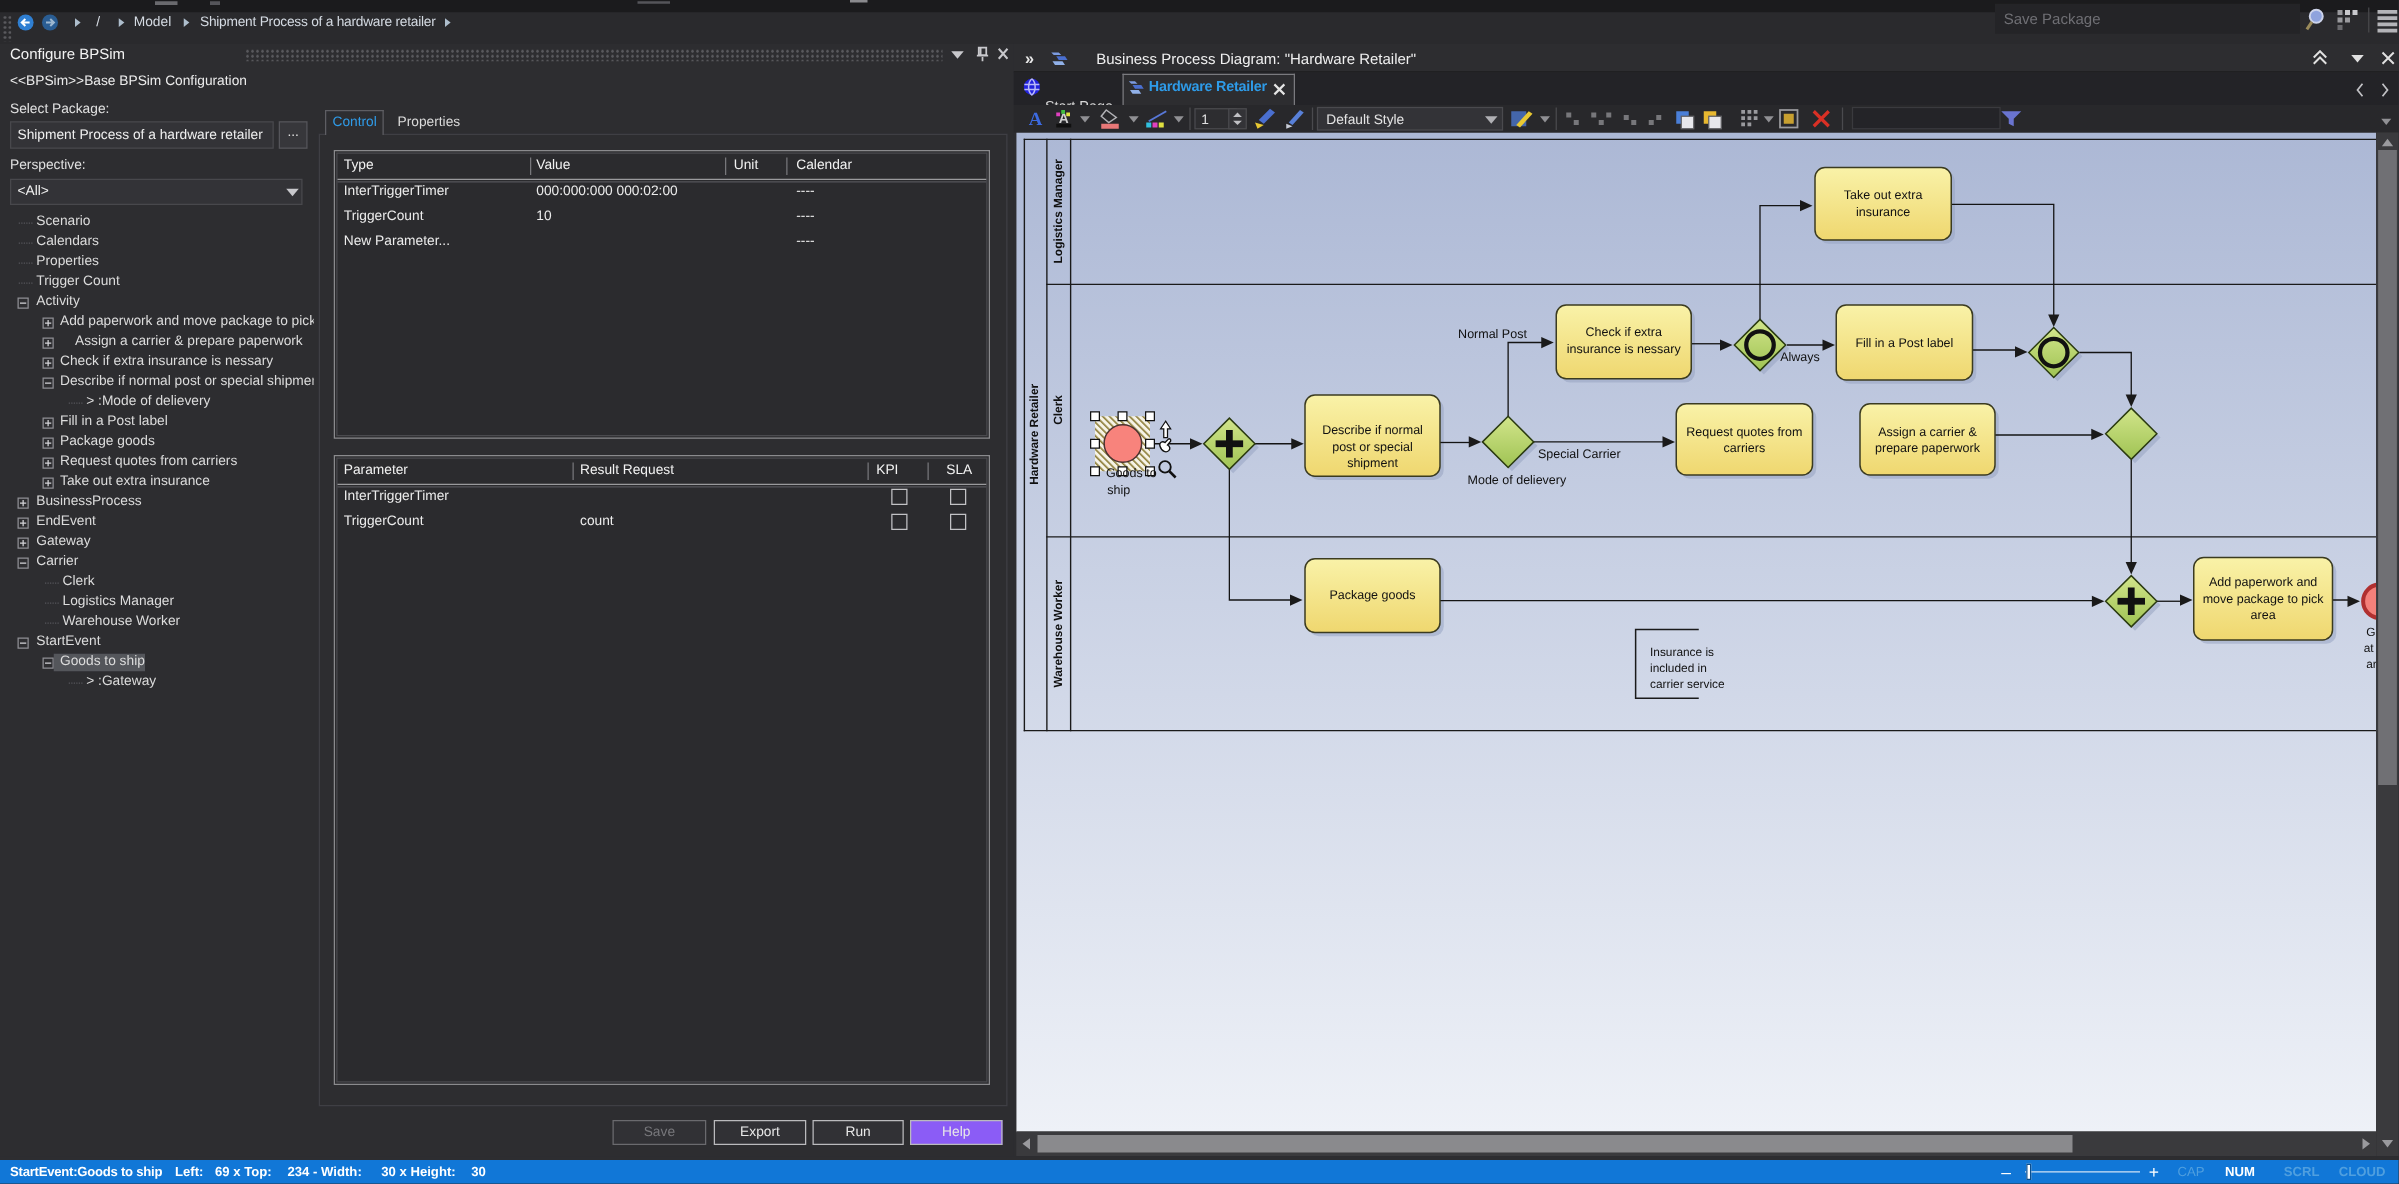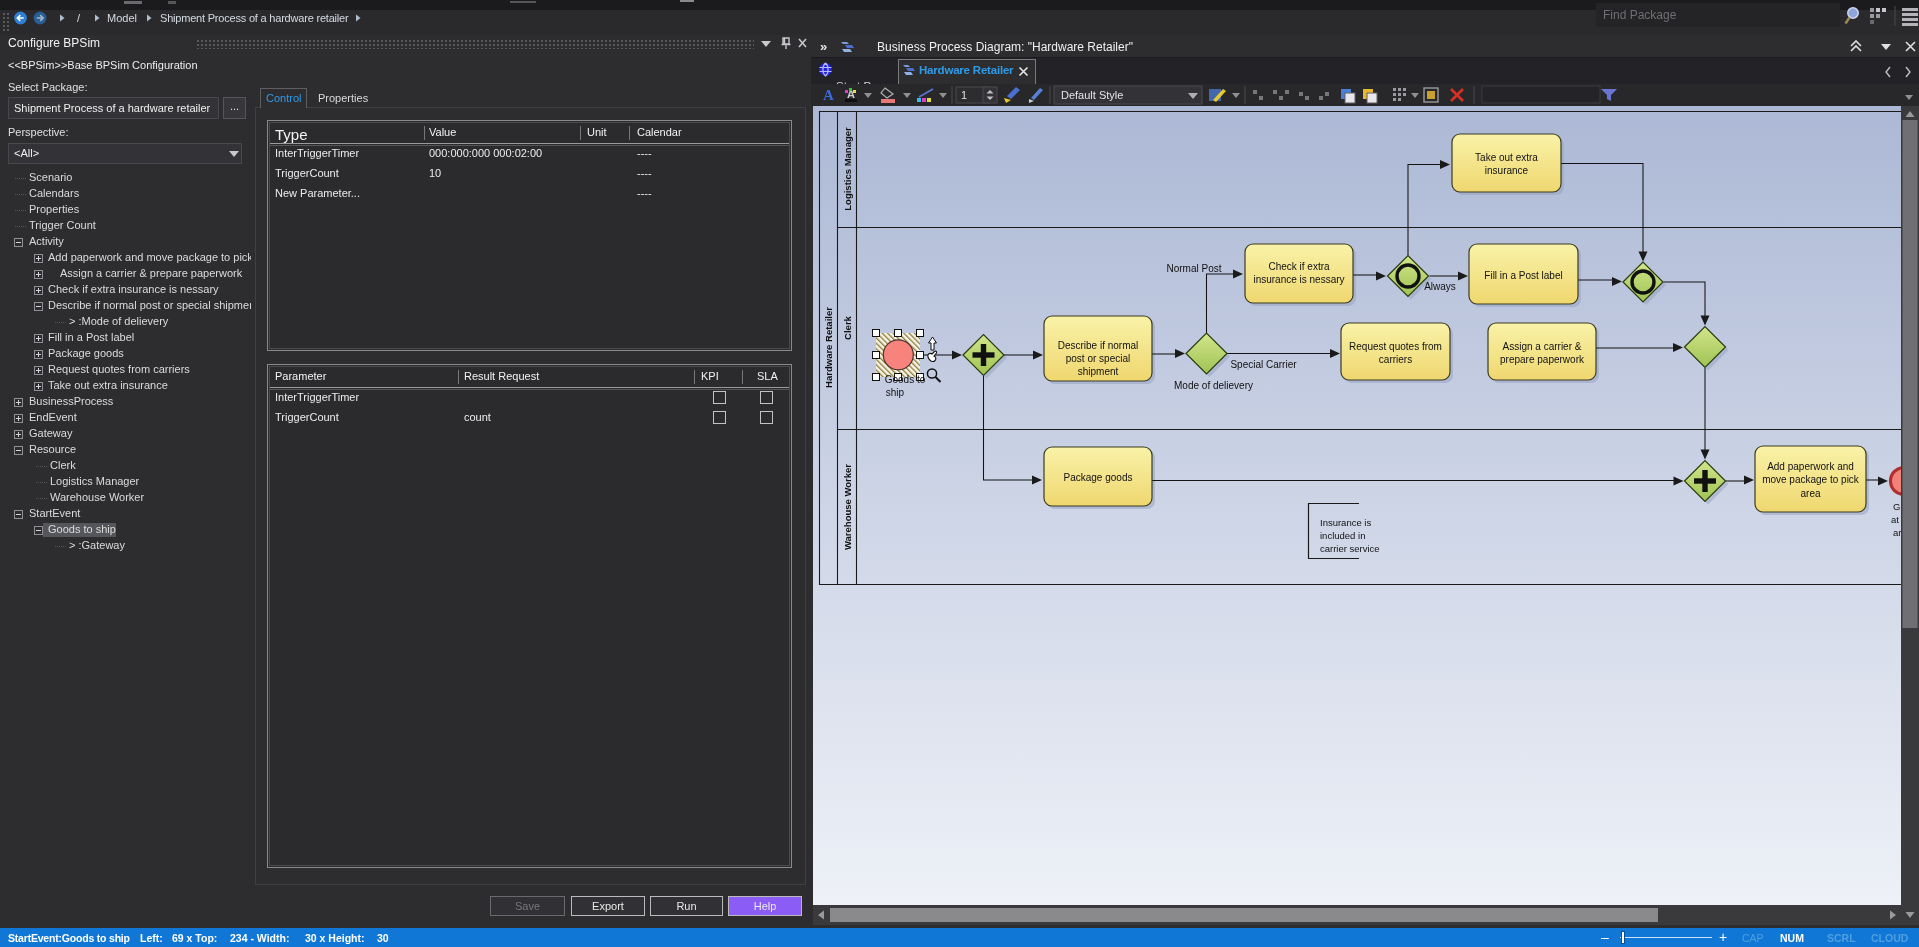--- a/index.html
+++ b/index.html
@@ -27,21 +27,21 @@
   <path d="M60,4.5 L64.5,8 L60,11.5 Z" fill="#aebecd"></path>
   <path d="M95,4.5 L99.5,8 L95,11.5 Z" fill="#aebecd"></path>
   <path d="M147,4.5 L151.5,8 L147,11.5 Z" fill="#aebecd"></path>
   <path d="M356,4.5 L360.5,8 L356,11.5 Z" fill="#aebecd"></path>
 </svg>
 <div class="tx" style="left:77px;top:12px;font-size:11px;color:#d8dee6;">/</div>
 <div class="tx" style="left:107px;top:12px;font-size:11px;color:#d4dae2;">Model</div>
 <div class="tx" style="left:160px;top:12px;font-size:11px;letter-spacing:-0.2px;color:#d4dae2;">Shipment Process of a hardware retailer</div>
 
 <div class="ab" style="left:1596px;top:3px;width:244px;height:24px;background:#242427;"></div>
-<div class="tx" style="left:1603px;top:8px;font-size:12px;color:#6f6f74;">Find Package</div>
+<div class="tx" style="left:1603px;top:8px;font-size:12px;color:#6f6f74;">Save Package</div>
 <svg class="ab" style="left:1842px;top:4px;" width="76" height="24" viewBox="0 0 76 24">
   <circle cx="11" cy="9" r="5.2" fill="#8fa3dd" stroke="#cdd4ea" stroke-width="1.6"></circle>
   <line x1="7.5" y1="13.5" x2="3.5" y2="19.5" stroke="#9a8a5a" stroke-width="2.4"></line>
   <g fill="#9a9a9e">
     <rect x="28" y="4" width="4" height="4"></rect>
       <rect x="34" y="4" width="4" height="4" fill="#c8c8cc"></rect>
       <rect x="40" y="4" width="4" height="4" fill="#c8c8cc"></rect>
     <rect x="28" y="10" width="4" height="4"></rect>
       <rect x="34" y="10" width="4" height="4"></rect>
     <rect x="28" y="16" width="4" height="4" fill="#6a6a6e"></rect>
@@ -129,21 +129,21 @@
 <div class="ab" style="left:14px;top:244px;width:9px;height:9px;border:1px solid #8f8f94;background:#2d2d30;"></div>
 <div class="ab" style="left:16px;top:248px;width:5px;height:1px;background:#d4d4d8;"></div>
 <div class="ab" style="left:18px;top:246px;width:1px;height:5px;background:#d4d4d8;"></div>
 <div class="tx" style="left:29px;top:241px;font-size:11px;color:#dcdcdc;">EndEvent</div>
 <div class="ab" style="left:14px;top:260px;width:9px;height:9px;border:1px solid #8f8f94;background:#2d2d30;"></div>
 <div class="ab" style="left:16px;top:264px;width:5px;height:1px;background:#d4d4d8;"></div>
 <div class="ab" style="left:18px;top:262px;width:1px;height:5px;background:#d4d4d8;"></div>
 <div class="tx" style="left:29px;top:257px;font-size:11px;color:#dcdcdc;">Gateway</div>
 <div class="ab" style="left:14px;top:276px;width:9px;height:9px;border:1px solid #8f8f94;background:#2d2d30;"></div>
 <div class="ab" style="left:16px;top:280px;width:5px;height:1px;background:#d4d4d8;"></div>
-<div class="tx" style="left:29px;top:273px;font-size:11px;color:#dcdcdc;">Resource</div>
+<div class="tx" style="left:29px;top:273px;font-size:11px;color:#dcdcdc;">Carrier</div>
 <div class="ab" style="left:36px;top:296px;width:11px;height:1px;border-top:1px dotted #55555a;"></div>
 <div class="tx" style="left:50px;top:289px;font-size:11px;color:#dcdcdc;">Clerk</div>
 <div class="ab" style="left:36px;top:312px;width:11px;height:1px;border-top:1px dotted #55555a;"></div>
 <div class="tx" style="left:50px;top:305px;font-size:11px;color:#dcdcdc;">Logistics Manager</div>
 <div class="ab" style="left:36px;top:328px;width:11px;height:1px;border-top:1px dotted #55555a;"></div>
 <div class="tx" style="left:50px;top:321px;font-size:11px;color:#dcdcdc;">Warehouse Worker</div>
 <div class="ab" style="left:14px;top:340px;width:9px;height:9px;border:1px solid #8f8f94;background:#2d2d30;"></div>
 <div class="ab" style="left:16px;top:344px;width:5px;height:1px;background:#d4d4d8;"></div>
 <div class="tx" style="left:29px;top:337px;font-size:11px;color:#dcdcdc;">StartEvent</div>
 <div class="ab" style="left:34px;top:356px;width:9px;height:9px;border:1px solid #8f8f94;background:#2d2d30;"></div>
@@ -160,21 +160,21 @@
 <div class="tx" style="left:266px;top:92px;font-size:11px;color:#2f9be8;">Control</div>
 <div class="tx" style="left:318px;top:92px;font-size:11px;color:#dadada;">Properties</div>
 
 <div class="ab" style="left:267px;top:120px;width:525px;height:231px;border:1px solid #8a8a8d;background:#2b2b2e;"></div>
 <div class="ab" style="left:269px;top:122px;width:521px;height:227px;border:1px solid #4a4a4e;"></div>
 <div class="ab" style="left:270px;top:143px;width:519px;height:1px;background:#9a9a9d;"></div>
 <div class="ab" style="left:270px;top:145px;width:519px;height:1px;background:#55555a;"></div>
 <div class="ab" style="left:424px;top:126px;width:1px;height:14px;background:#77777b;"></div>
 <div class="ab" style="left:580px;top:126px;width:1px;height:14px;background:#77777b;"></div>
 <div class="ab" style="left:629px;top:126px;width:1px;height:14px;background:#77777b;"></div>
-<div class="tx" style="left:275px;top:126px;font-size:15px;color:#f2f2f2;">Type</div>
+<div class="tx" style="left:275px;top:126px;font-size:11px;color:#f2f2f2;">Type</div>
 <div class="tx" style="left:429px;top:126px;font-size:11px;color:#f2f2f2;">Value</div>
 <div class="tx" style="left:587px;top:126px;font-size:11px;color:#f2f2f2;">Unit</div>
 <div class="tx" style="left:637px;top:126px;font-size:11px;color:#f2f2f2;">Calendar</div>
 <div class="tx" style="left:275px;top:147px;font-size:11px;color:#ececec;">InterTriggerTimer</div>
 <div class="tx" style="left:429px;top:147px;font-size:11px;color:#ececec;">000:000:000 000:02:00</div>
 <div class="tx" style="left:637px;top:147px;font-size:11px;color:#ececec;">----</div>
 <div class="tx" style="left:275px;top:167px;font-size:11px;color:#ececec;">TriggerCount</div>
 <div class="tx" style="left:429px;top:167px;font-size:11px;color:#ececec;">10</div>
 <div class="tx" style="left:637px;top:167px;font-size:11px;color:#ececec;">----</div>
 <div class="tx" style="left:275px;top:187px;font-size:11px;color:#ececec;">New Parameter...</div>

